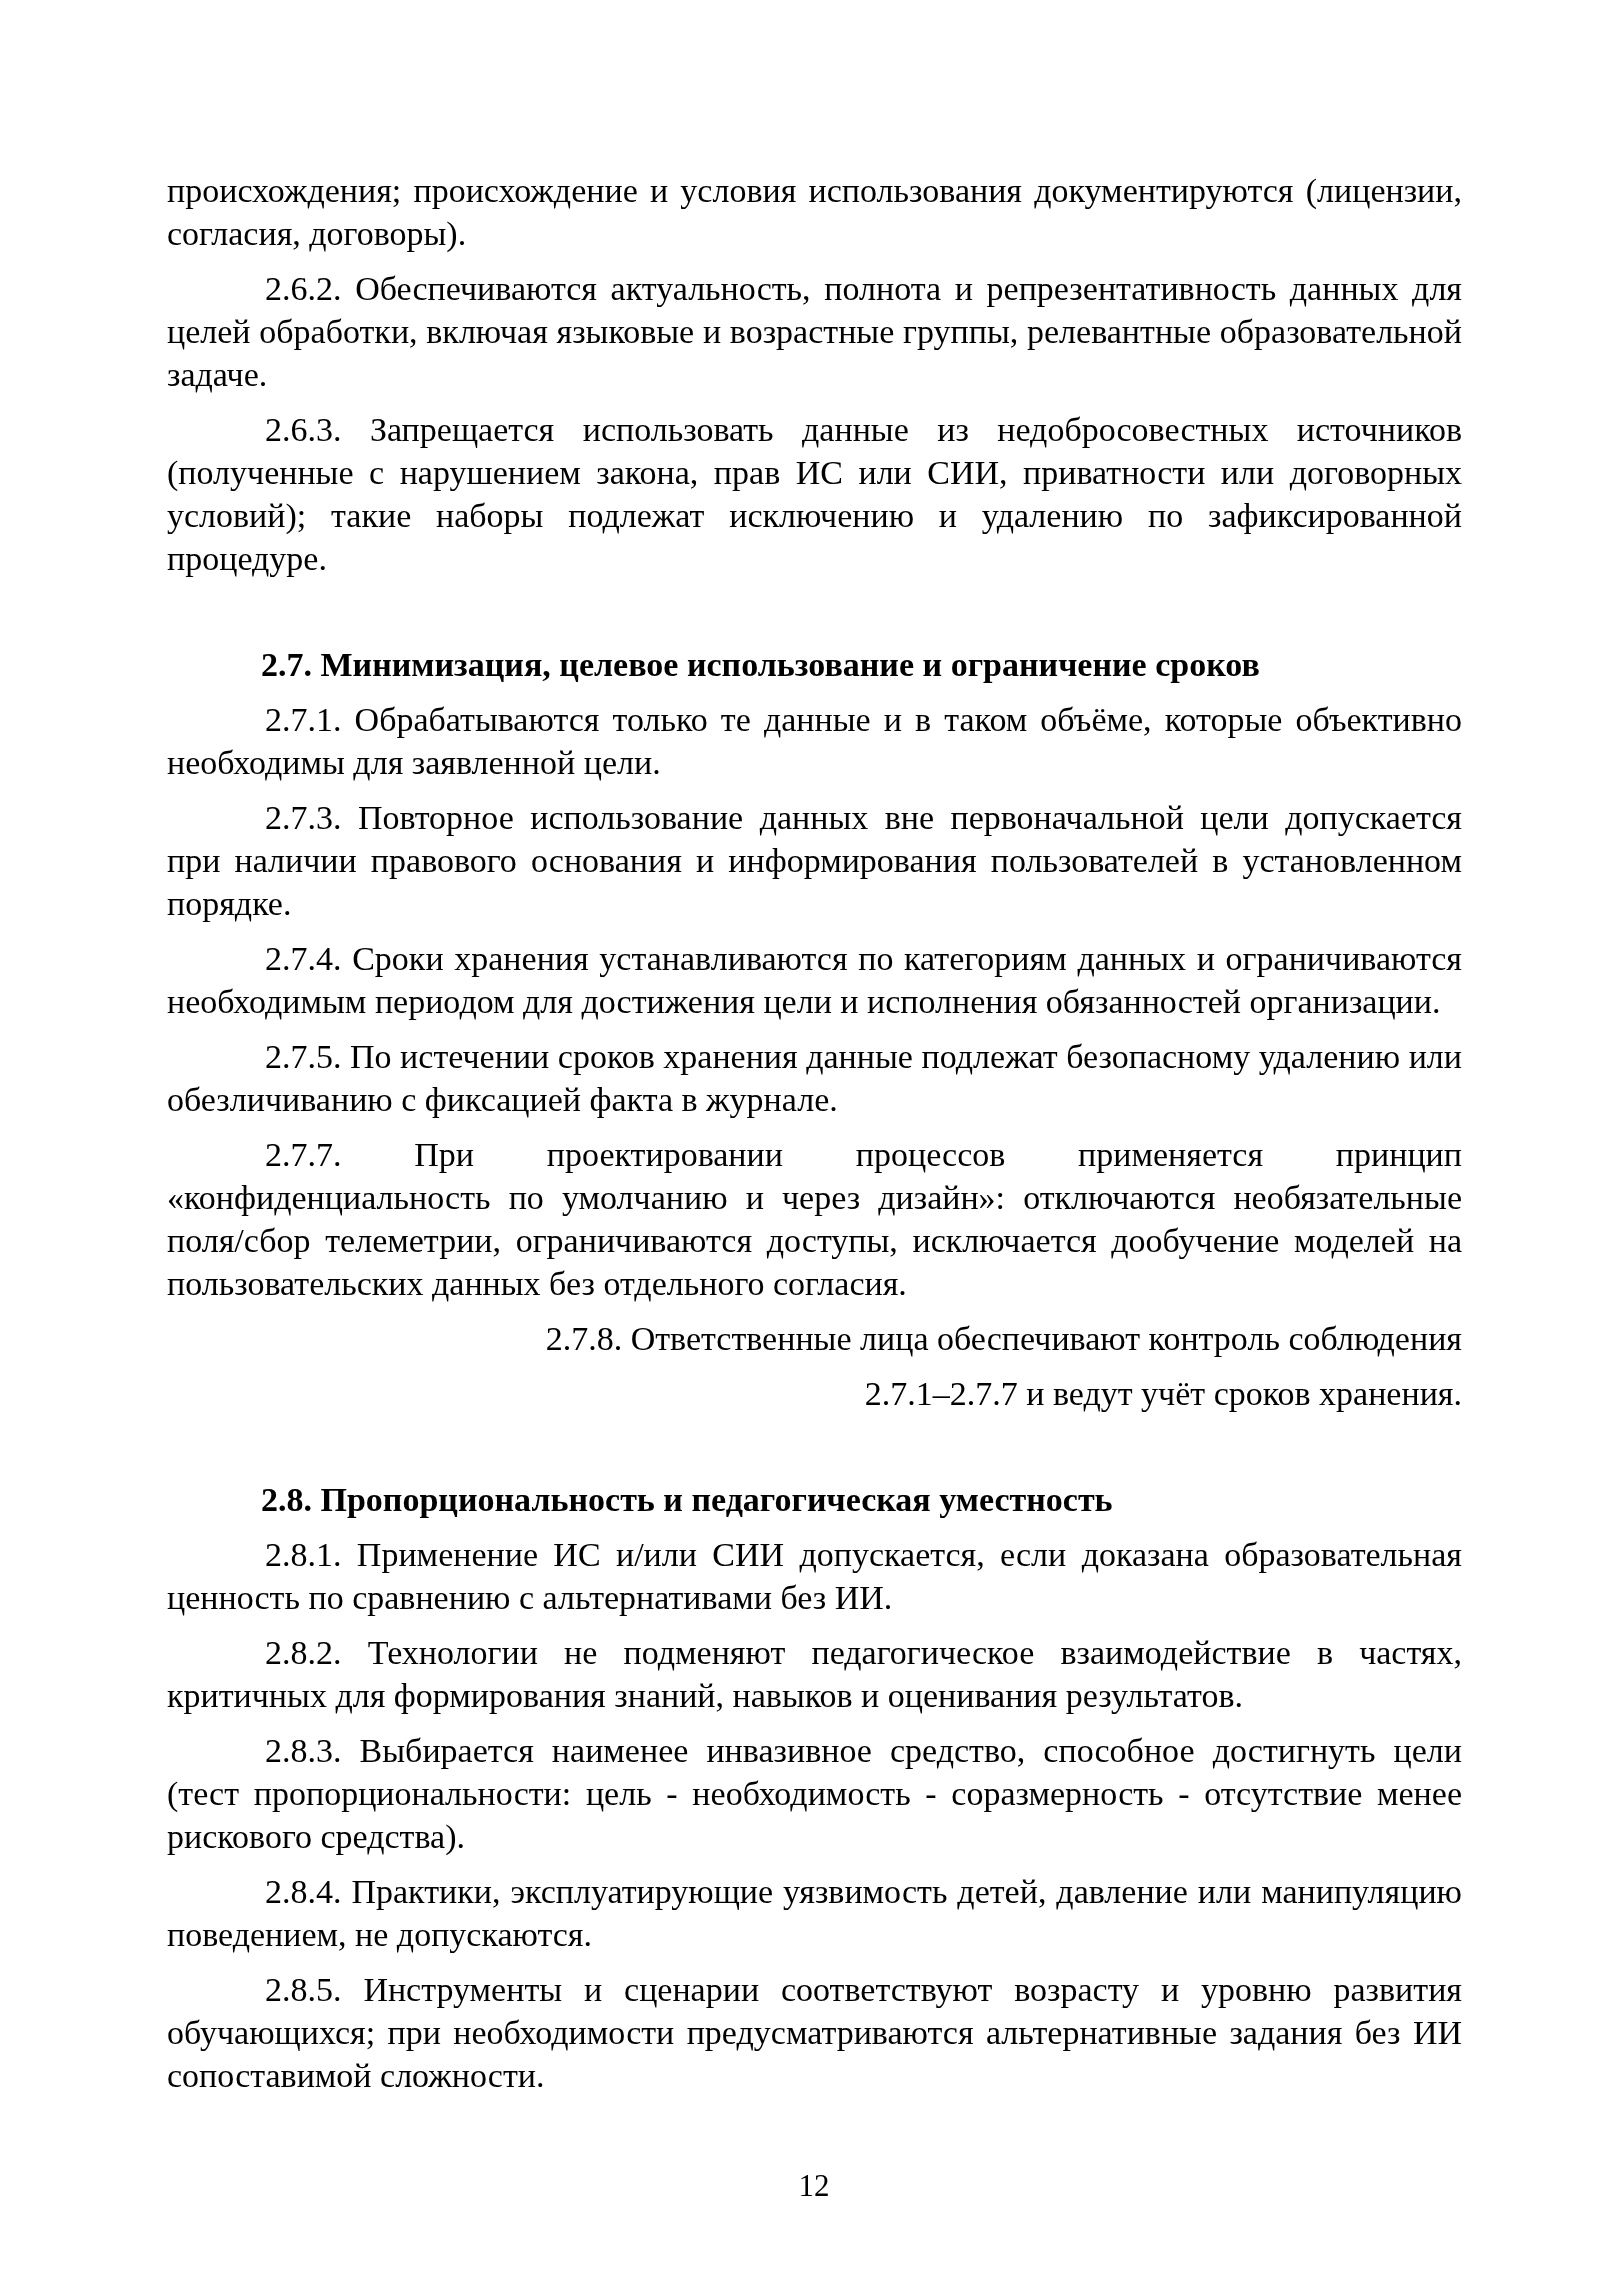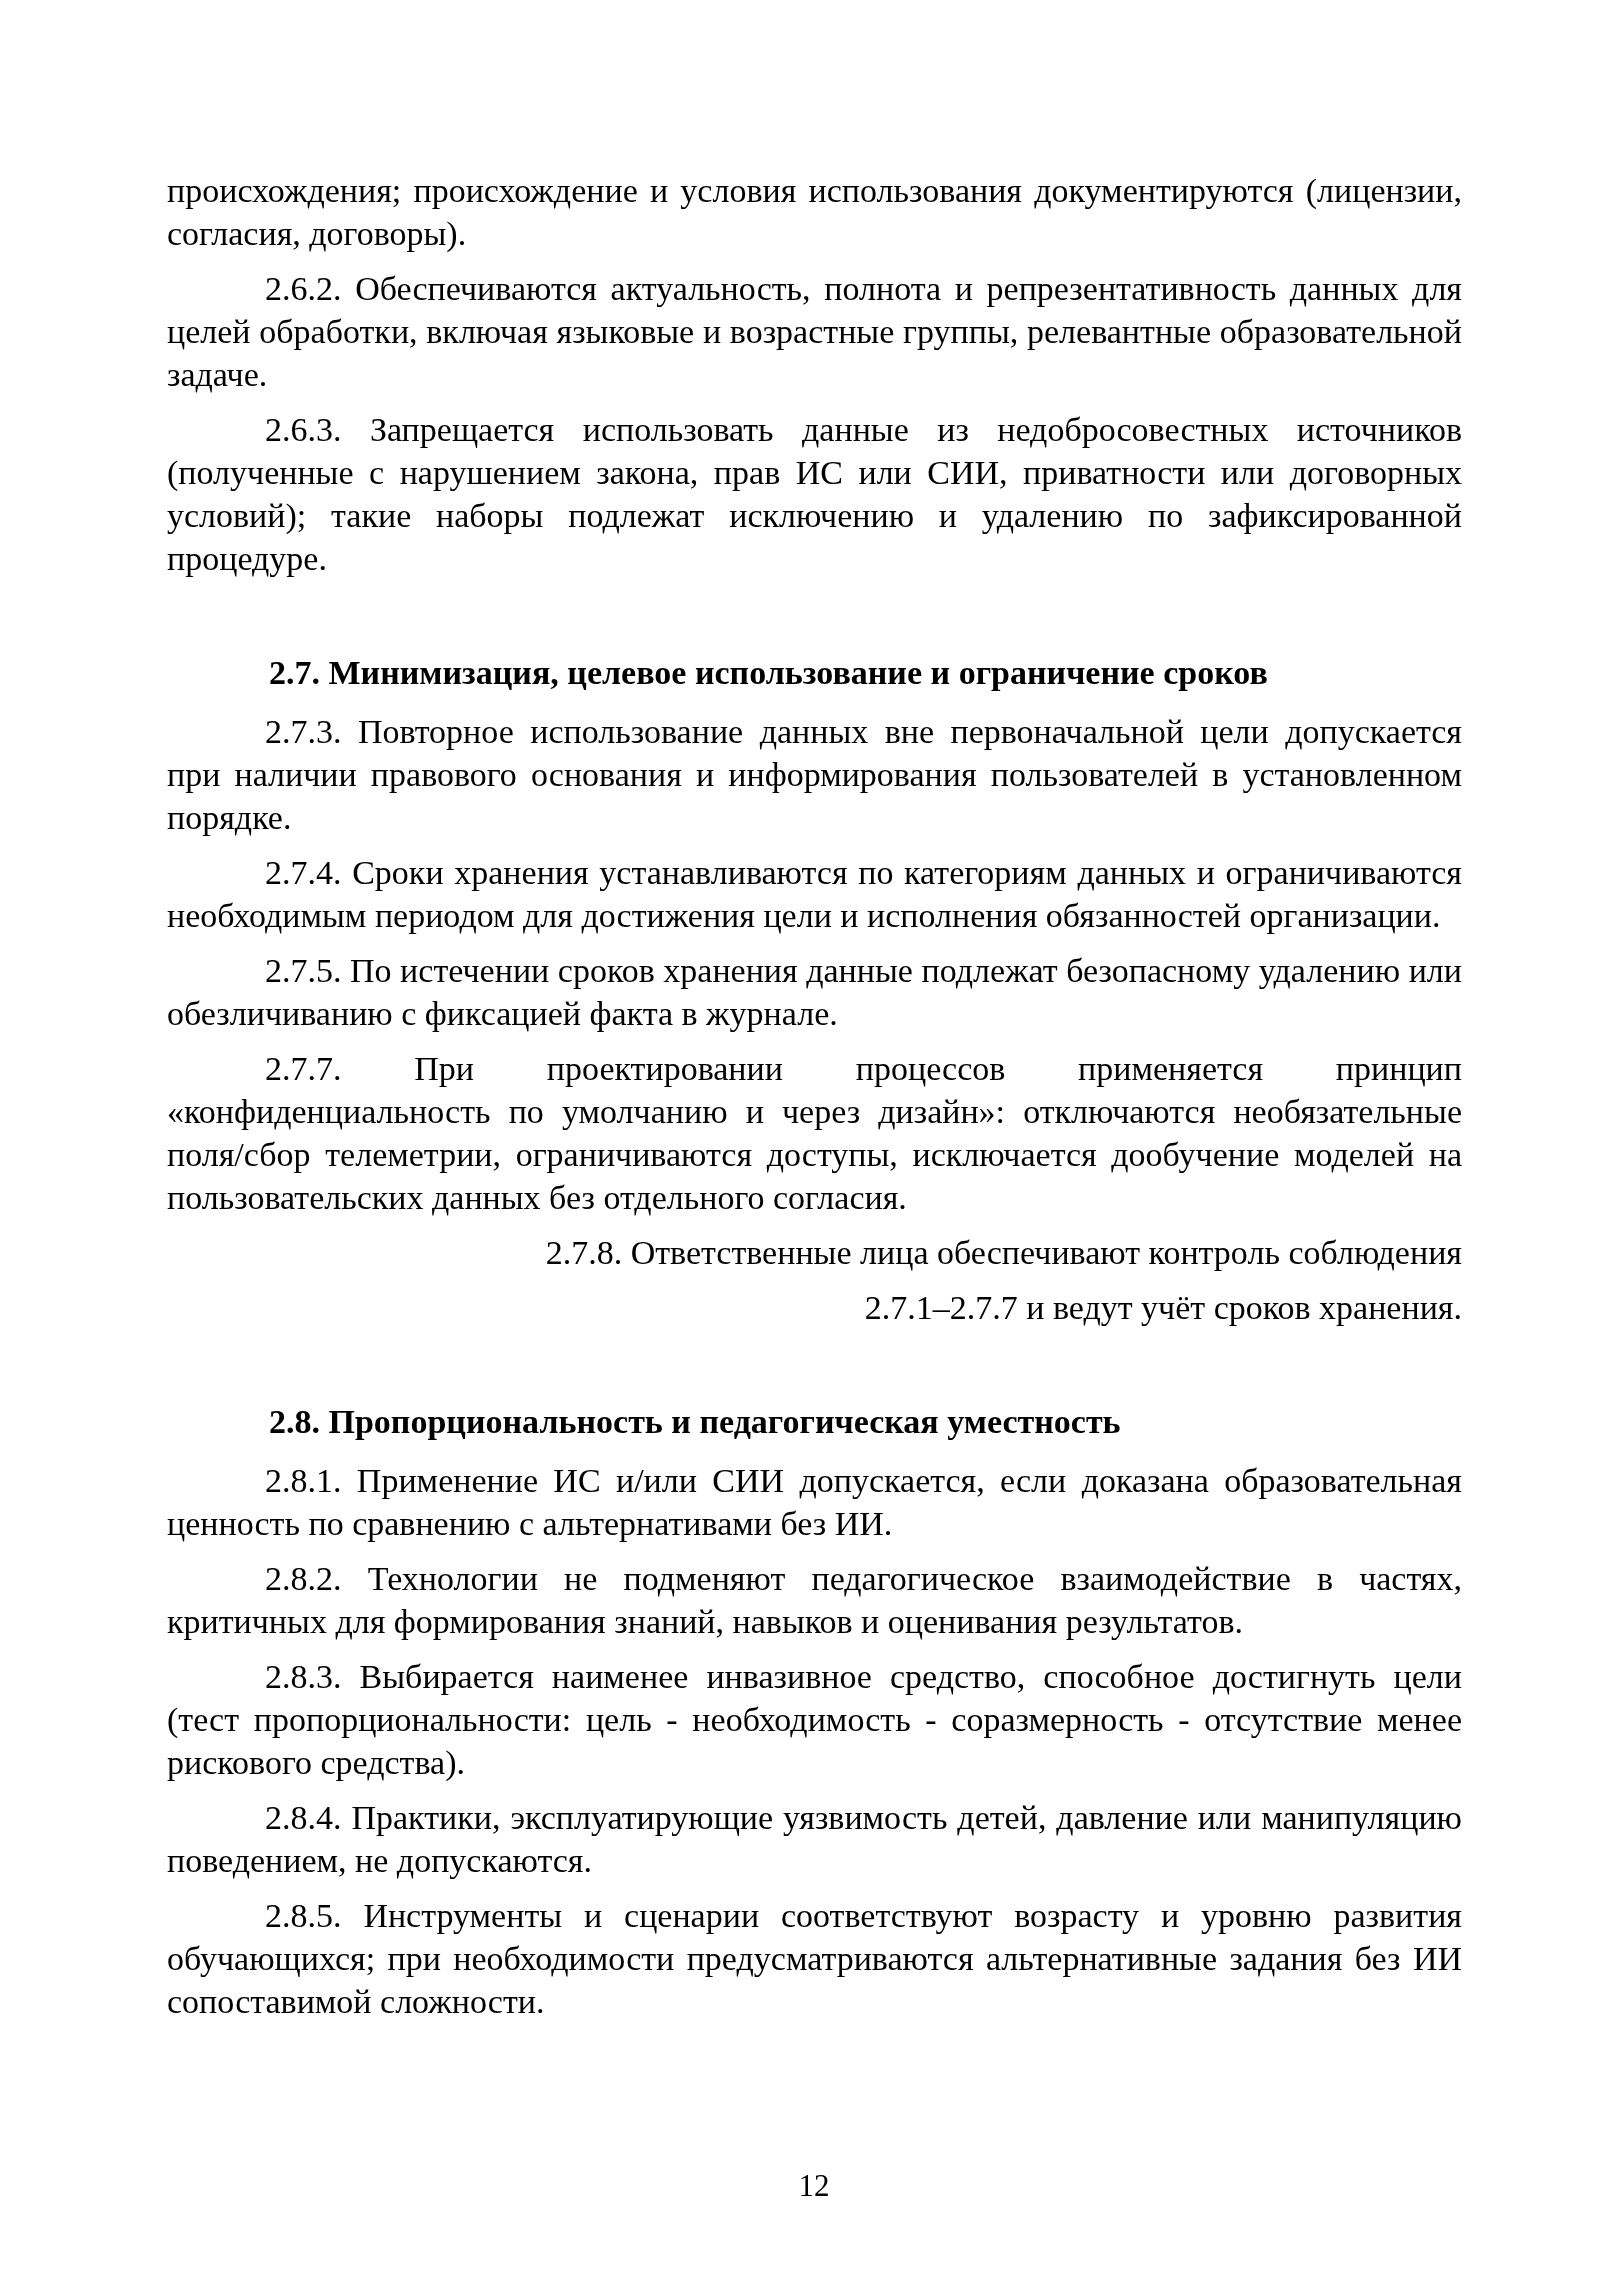--- a/index.html
+++ b/index.html
@@ -32,21 +32,21 @@
       text-indent: 98px;
     }
     .p.tight-right {
       text-align: right;
       padding-left: 98px;
     }
     .heading {
       font-size: 34px;
       line-height: 43px;
       font-weight: bold;
-      margin: 16px;
+      margin: 8px;
       padding-left: 98px;
     }
     .gap {
       height: 43px;
     }
     .gap-large {
       height: 43px;
     }
     .page-number {
       position: absolute;
@@ -63,20 +63,21 @@
 
 <div class="page">
 
   <p class="p">происхождения; происхождение и условия использования документируются (лицензии, согласия, договоры).</p>
   <p class="p indent">2.6.2. Обеспечиваются актуальность, полнота и репрезентативность данных для целей обработки, включая языковые и возрастные группы, релевантные образовательной задаче.</p>
   <p class="p indent">2.6.3. Запрещается использовать данные из недобросовестных источников (полученные с нарушением закона, прав ИС или СИИ, приватности или договорных условий); такие наборы подлежат исключению и удалению по зафиксированной процедуре.</p>
 
   <div class="gap"></div>
 
   <h2 class="heading">2.7. Минимизация, целевое использование и ограничение сроков</h2>
+  <p class="p indent">2.7.1. Обрабатываются только те данные и в таком объёме, которые объективно необходимы для заявленной цели.</p>
   <p class="p indent">2.7.3. Повторное использование данных вне первоначальной цели допускается при наличии правового основания и информирования пользователей в установленном порядке.</p>
   <p class="p indent">2.7.4. Сроки хранения устанавливаются по категориям данных и ограничиваются необходимым периодом для достижения цели и исполнения обязанностей организации.</p>
   <p class="p indent">2.7.5. По истечении сроков хранения данные подлежат безопасному удалению или обезличиванию с фиксацией факта в журнале.</p>
   <p class="p indent">2.7.7. При проектировании процессов применяется принцип «конфиденциальность по умолчанию и через дизайн»: отключаются необязательные поля/сбор телеметрии, ограничиваются доступы, исключается дообучение моделей на пользовательских данных без отдельного согласия.</p>
   <p class="p tight-right">2.7.8. Ответственные лица обеспечивают контроль соблюдения</p>
   <p class="p tight-right">2.7.1–2.7.7 и ведут учёт сроков хранения.</p>
 
   <div class="gap-large"></div>
 
   <h2 class="heading">2.8. Пропорциональность и педагогическая уместность</h2>

